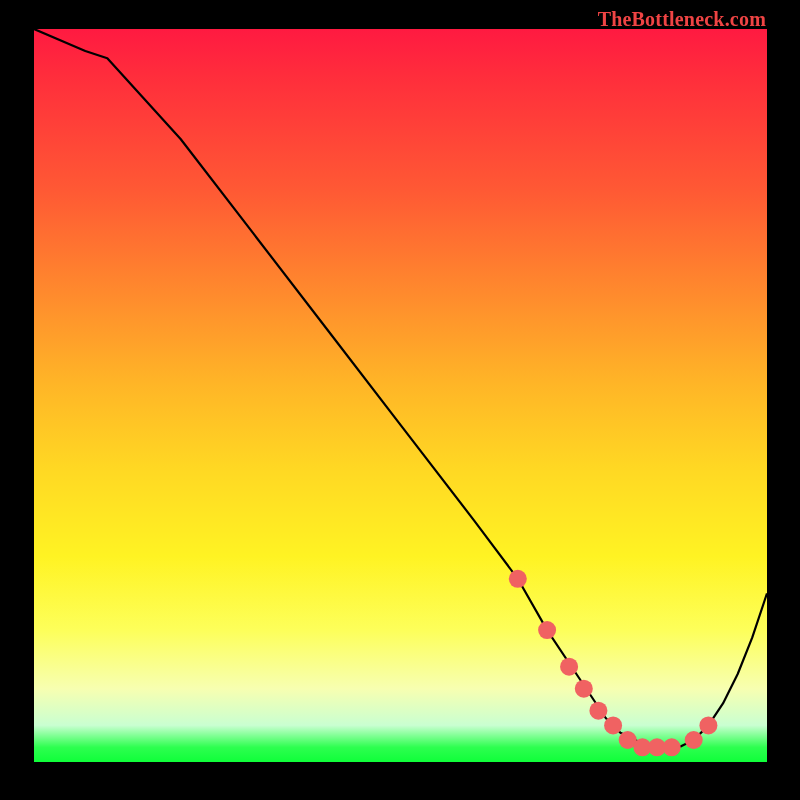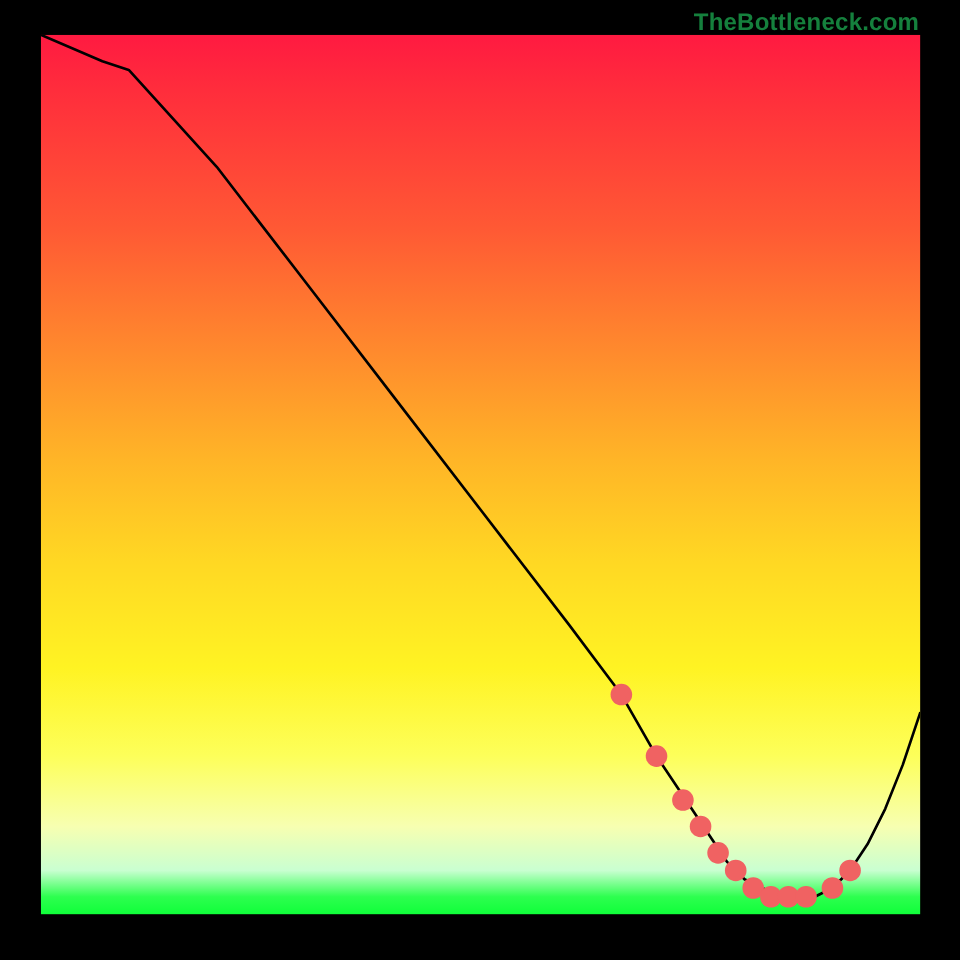--- a/index.html
+++ b/index.html
@@ -46,24 +46,24 @@
   svg.curve {
     position: absolute;
     inset: 0;
     width: 100%;
     height: 100%;
   }
   .branding {
     position: absolute;
     top: 8px;
     right: 34px;
-    font-family: Liberation Sans, sans-serif;
+    font-family: Liberation Serif, serif;
     font-size: 20px;
     font-weight: 600;
-    color: #15803d;
+    color: #ef4444;
     letter-spacing: 0.2px;
   }
 </style>
 </head>
 <body>
 
 <div class="stage">
 
   <div class="branding">TheBottleneck.com</div>
 

